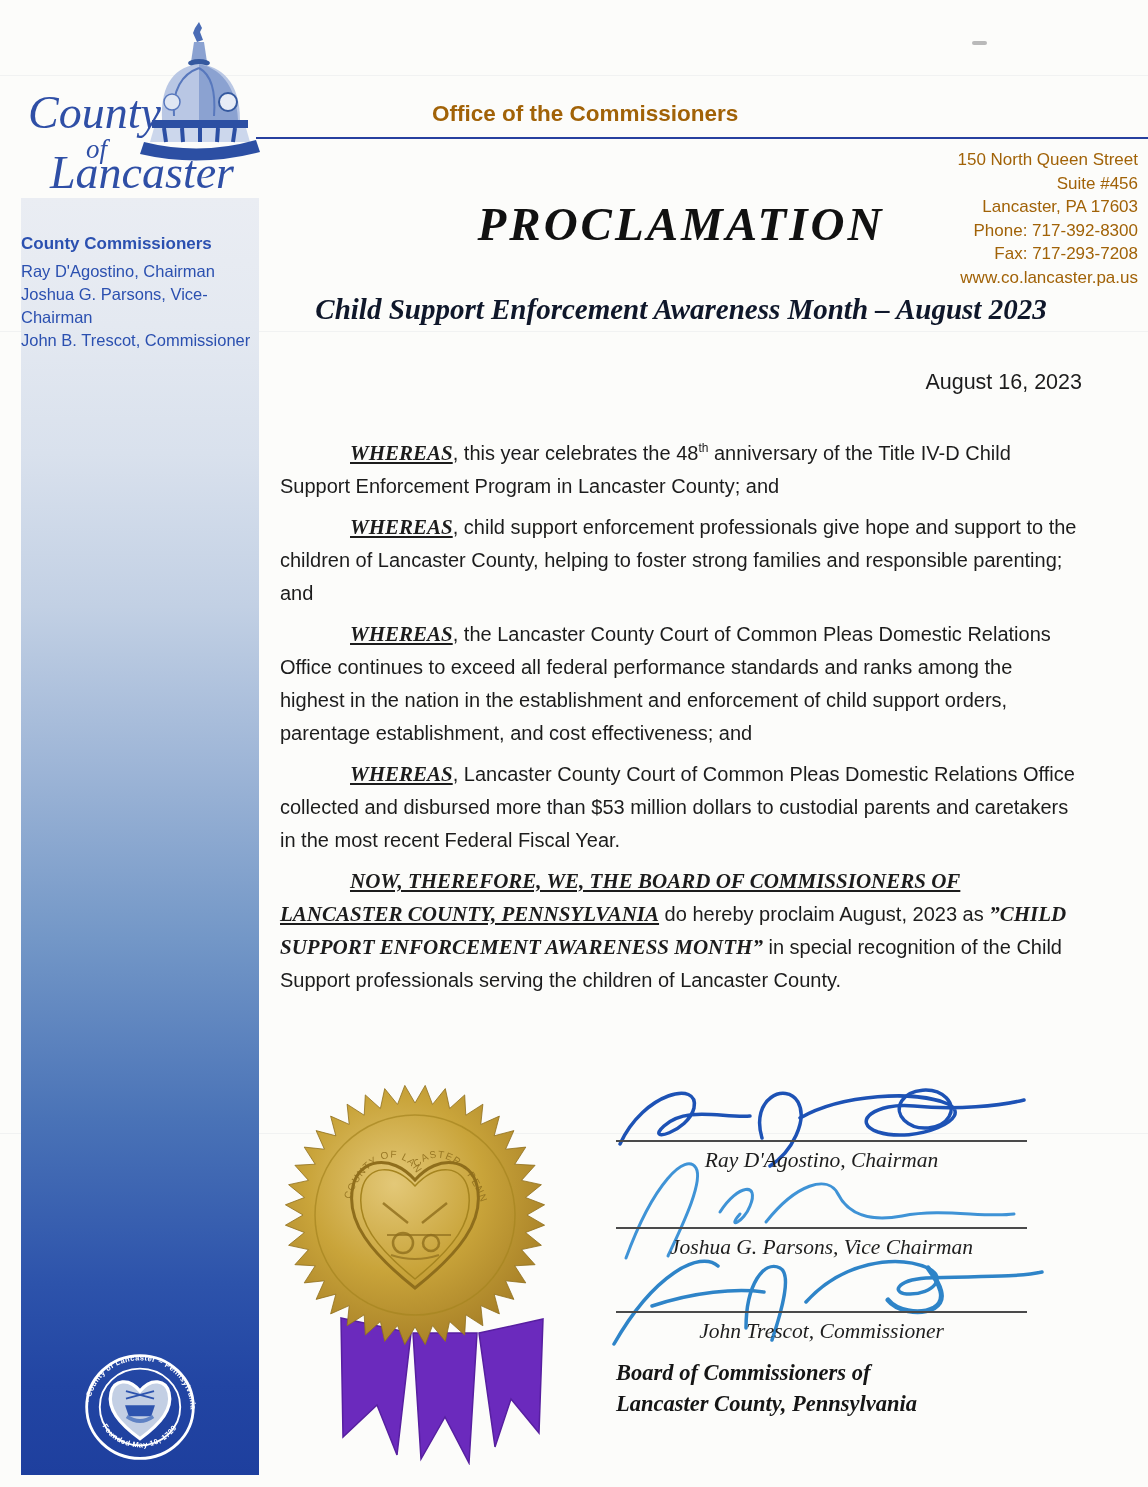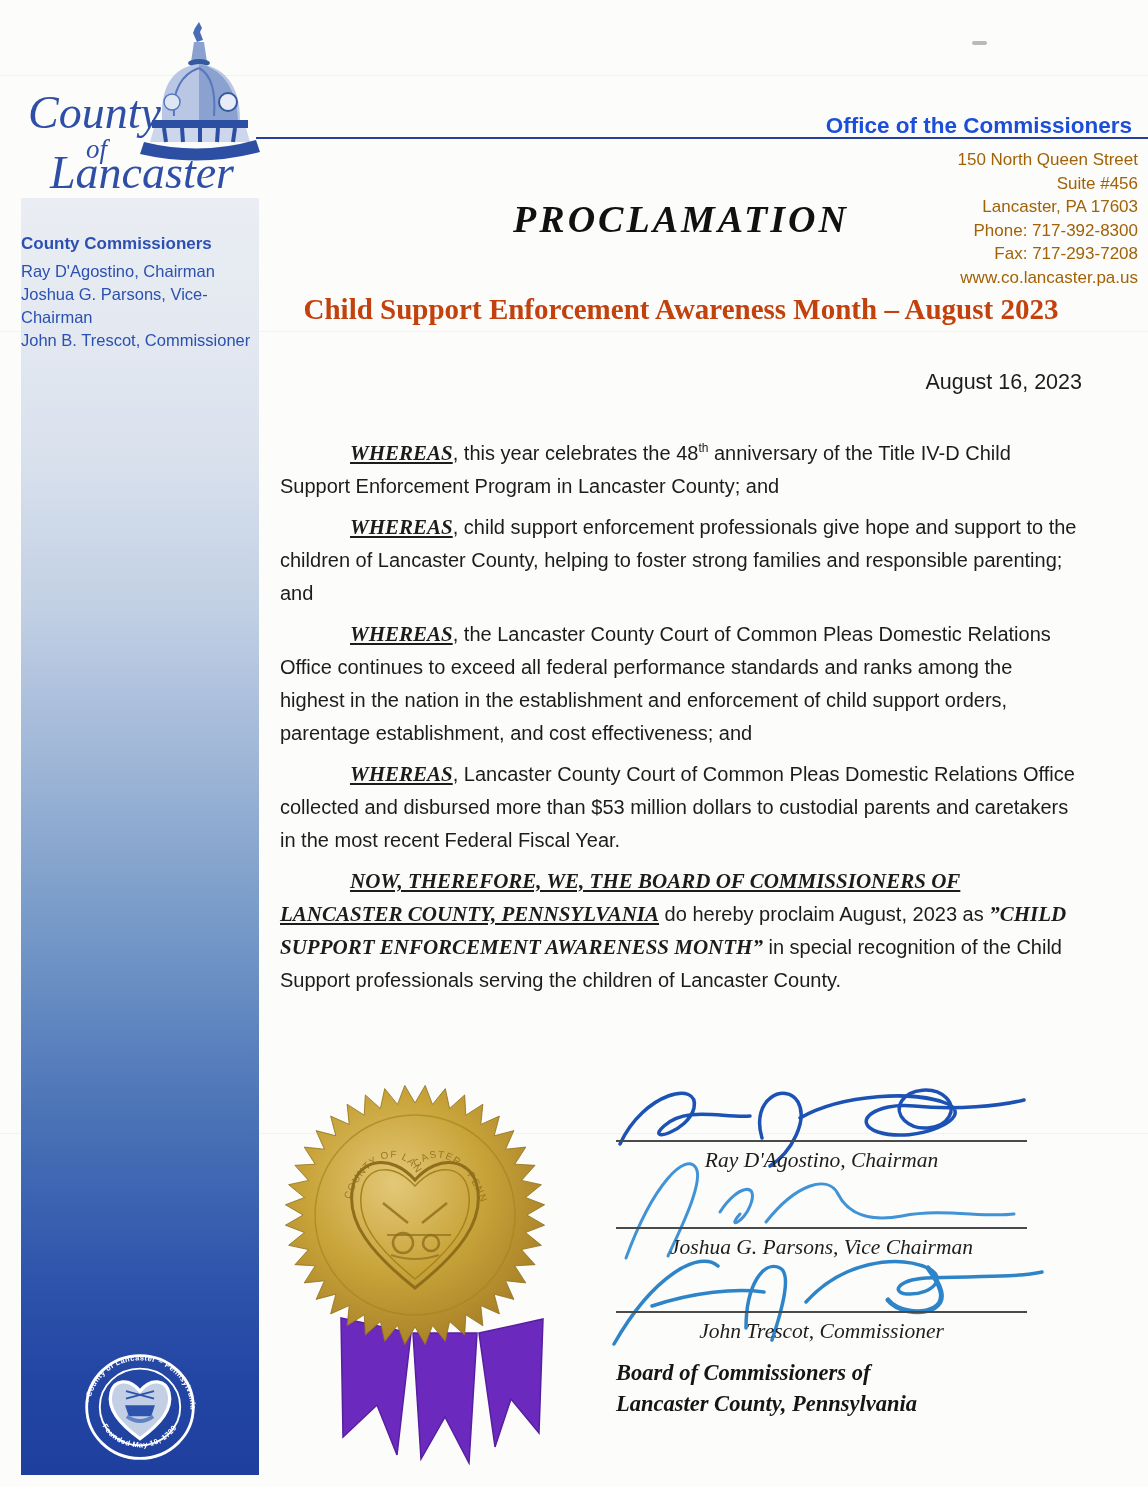--- a/index.html
+++ b/index.html
@@ -16,35 +16,35 @@
       #eaedf3 0%, #e4e9f1 10%, #d9e1ed 20%, #c2d0e4 32%,
       #9cb4d6 45%, #7397c7 58%, #4a73b7 72%, #2d53ab 85%,
       #2245a3 93%, #1e3f9e 100%);
   }
   .comm-panel { padding:36px 0 0 0; }
   .comm-heading { font-weight:bold; font-size:17px; color:#2b50b0; margin-bottom:6px; }
   .comm-member { font-size:16.5px; color:#2b50b0; line-height:23px; }
   .county-seal { position:absolute; left:53px; bottom:10px; width:132px; height:116px; }
   
   .office-title {
-    position:absolute; right:16px; top:113px; width:700px;
-    text-align:right; font-weight:bold; font-size:22.5px; color:#1d4ed8;
+    position:absolute; right:16px; top:101px; width:700px;
+    font-weight:bold; font-size:22.5px; color:#a16207;
   }
   .header-rule { position:absolute; left:256px; top:137px; width:892px; height:2px; background:#27409f; }
   .address { position:absolute; right:10px; top:148px; width:420px; text-align:right; }
   .address-line { font-size:17px; line-height:23.5px; color:#a16207; }
   .doc-title {
     position:absolute; left:280px; top:197px; width:802px; text-align:center;
     font-family:"Liberation Serif", serif; font-style:italic; font-weight:bold;
-    font-size:38px; letter-spacing:3px; color:#111;
+    font-size:47px; letter-spacing:3px; color:#111;
   }
   .doc-subtitle {
     position:absolute; left:268px; top:293px; width:826px; text-align:center;
-    font-family:"Liberation Serif", serif; font-weight:bold;
-    font-size:29px; color:#c2410c;
+    font-family:"Liberation Serif", serif; font-style:italic; font-weight:bold;
+    font-size:29px; color:#0f172a;
   }
   .doc-date { position:absolute; left:280px; top:370px; width:802px; text-align:right; font-size:21.5px; }
   .doc-body { position:absolute; left:280px; top:437px; width:802px; }
   .doc-body p { margin:0 0 8px 0; font-size:20px; line-height:33px; text-indent:70px; }
   .seg-n { font-size:20px; }
   .seg-script-u {
     font-family:"Liberation Serif", serif; font-style:italic; font-weight:bold;
     font-size:21px; text-decoration:underline;
   }
   .seg-script { font-family:"Liberation Serif", serif; font-style:italic; font-weight:bold; font-size:21px; }

